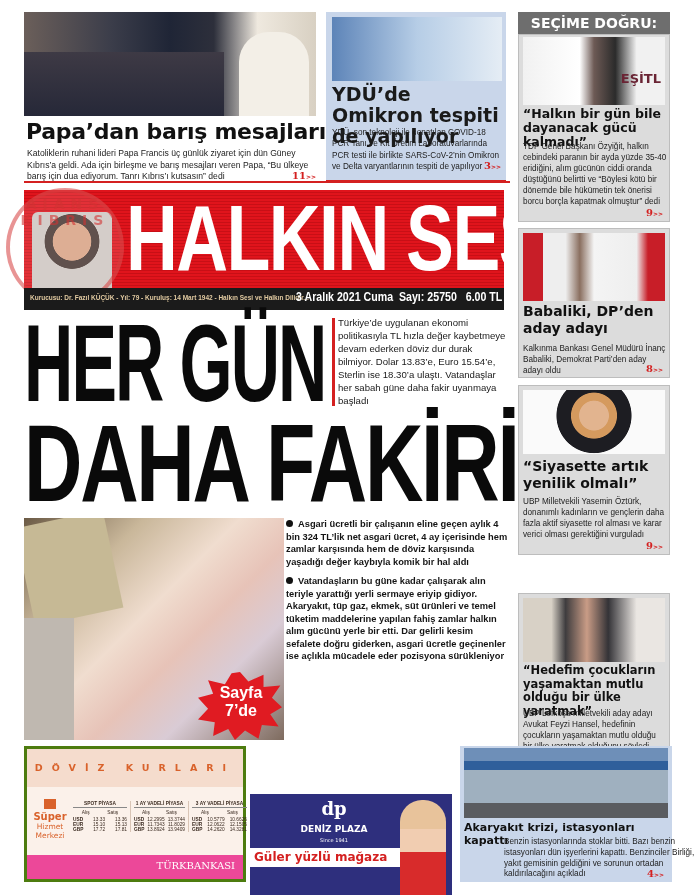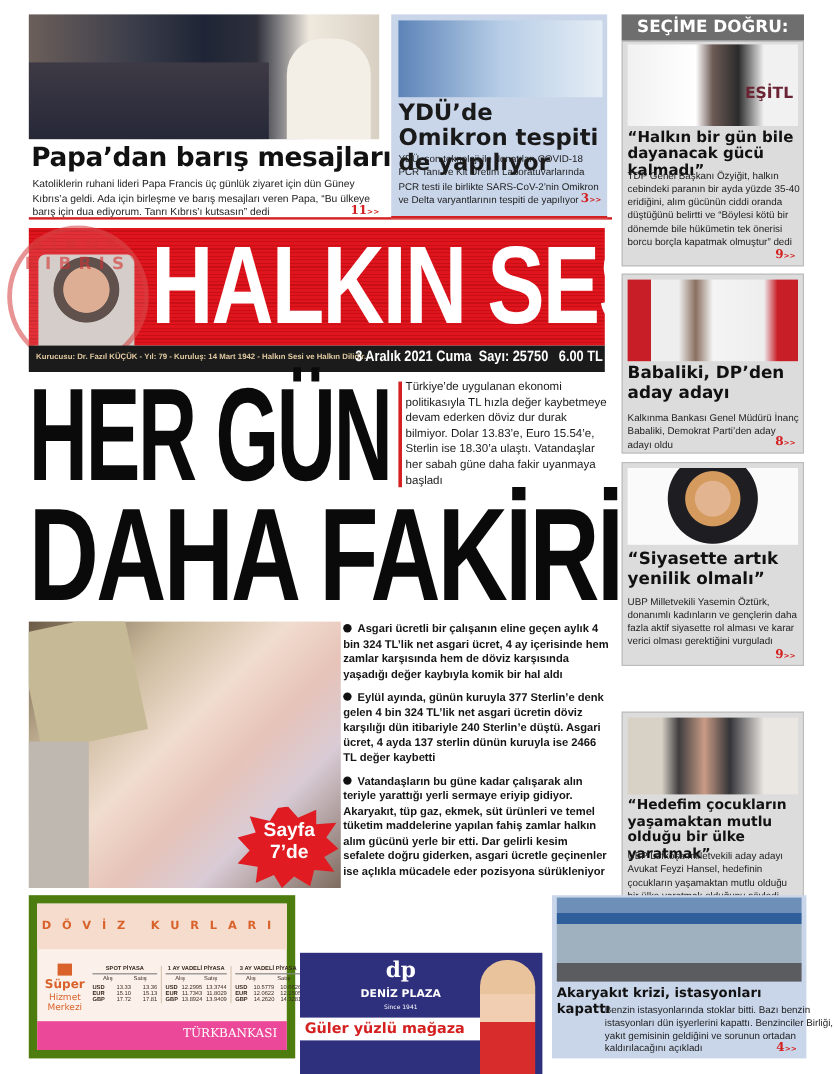--- a/index.html
+++ b/index.html
@@ -102,21 +102,20 @@
     <div class="calc2"></div>
 </div>
 <div class="abs" id="burst"></div>
 <div class="abs" id="burst-text">
   <div>Sayfa</div>
   <div>7’de</div>
 </div>
 
 <div class="abs" id="bullets">
   <p><span class="dot"></span><span>Asgari ücretli bir çalışanın eline geçen aylık 4 bin 324 TL’lik net asgari ücret, 4 ay içerisinde hem zamlar karşısında hem de döviz karşısında yaşadığı değer kaybıyla komik bir hal aldı</span></p>
-  <p><span class="dot"></span><span>Eylül ayında, günün kuruyla 377 Sterlin’e denk gelen 4 bin 324 TL’lik net asgari ücretin döviz karşılığı dün itibariyle 240 Sterlin’e düştü. Asgari ücret, 4 ayda 137 sterlin dünün kuruyla ise 2466 TL değer kaybetti</span></p>
   <p><span class="dot"></span><span>Vatandaşların bu güne kadar çalışarak alın teriyle yarattığı yerli sermaye eriyip gidiyor. Akaryakıt, tüp gaz, ekmek, süt ürünleri ve temel tüketim maddelerine yapılan fahiş zamlar halkın alım gücünü yerle bir etti. Dar gelirli kesim sefalete doğru giderken, asgari ücretle geçinenler ise açlıkla mücadele eder pozisyona sürükleniyor</span></p>
 </div>
 
 <div class="abs" id="sec-label">SEÇİME DOĞRU:</div>
 
 <div class="rbox" style="top:34px;height:188px;">
   <div class="img" style="top:2px;height:68px;background:linear-gradient(90deg,#f1f1f1,#fff 40%,#6d5a55 50%,#2b2b2b 65%,#f1f1f1 80%);">
     <span style="position:absolute;right:4px;top:34px;font-weight:bold;font-size:13px;color:#6a2434">EŞİTL</span>
   </div>
   <div class="t" style="top:72px;">“Halkın bir gün bile dayanacak gücü kalmadı”</div>
@@ -138,21 +137,21 @@
   <div class="pg" style="top:154px;"><span>9</span><small>&gt;&gt;</small></div>
 </div>
 
 <div class="rbox" style="top:593px;height:178px;">
   <div class="img" style="height:64px;background:linear-gradient(90deg,#d8d1c6 0 20%,#3e3c3e 30%,#c99c86 45%,#343337 60%,#eae6e2 80%);"></div>
   <div class="t" style="top:70px;font-size:11.5px;line-height:13.5px;">“Hedefim çocukların yaşamaktan mutlu olduğu bir ülke yaratmak”</div>
   <div class="b" style="top:114px;">UBP Lefkoşa milletvekili aday adayı Avukat Feyzi Hansel, hedefinin çocukların yaşamaktan mutlu olduğu bir ülke yaratmak olduğunu söyledi</div>
   <div class="pg" style="top:162px;"><span>9</span><small>&gt;&gt;</small></div>
 </div>
 
-<div class="abs" style="left:24px;top:746px;width:222px;height:136px;background:#fbf1ea;border:7px solid #4d7c0f;">
+<div class="abs" style="left:24px;top:746px;width:222px;height:136px;background:#fbf1ea;border:3px solid #4d7c0f;">
   <div style="position:absolute;left:0;top:0;width:100%;height:38px;background:#f5dccd;text-align:center;line-height:38px;color:#d9622b;font-weight:bold;font-size:9.5px;letter-spacing:9px;">DÖVİZ KURLARI</div>
   <div style="position:absolute;left:4px;top:50px;width:38px;text-align:center;">
     <div style="margin:0 auto 2px;width:12px;height:10px;background:#d9622b;"></div>
     <div style="color:#d9622b;font-size:10px;font-weight:bold;">Süper</div>
     <div style="color:#d9622b;font-size:7.5px;">Hizmet</div>
     <div style="color:#d9622b;font-size:7.5px;">Merkezi</div>
   </div>
   <div style="position:absolute;left:46px;top:52px;display:flex;font-size:4.8px;color:#3a2a20;font-family:'Liberation Sans',sans-serif;">
     <div style="width:58px;padding-right:3px;border-right:1px solid #d9c5b6;">
       <div style="font-weight:bold;text-align:center;border-bottom:1px solid #888;padding-bottom:1px;">SPOT PİYASA</div>

